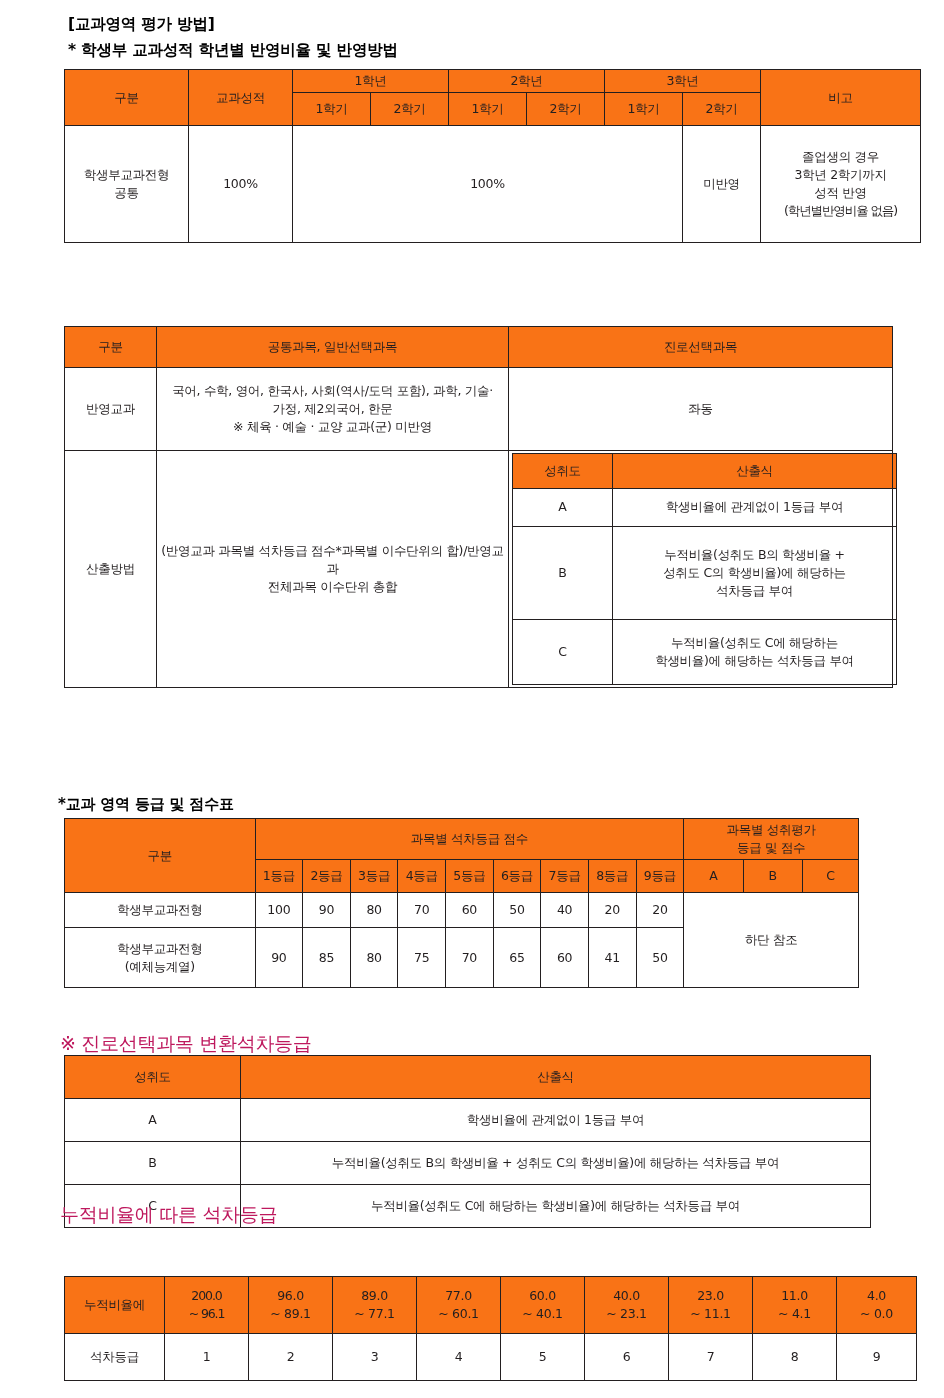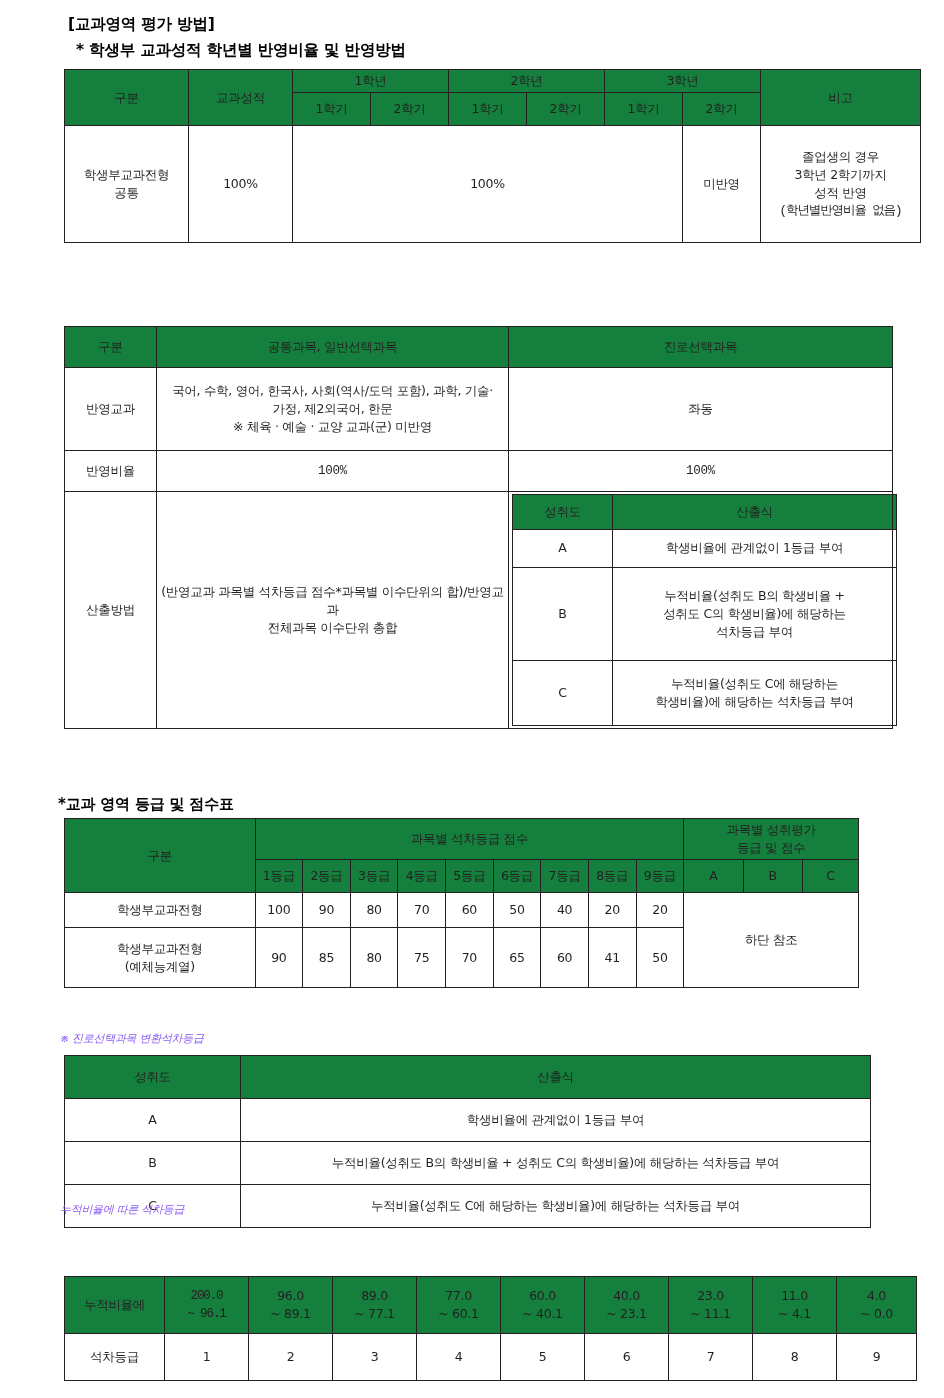--- a/index.html
+++ b/index.html
@@ -25,49 +25,47 @@
     font-size: 15.5px;
     font-weight: bold;
     color: #000000;
     letter-spacing: -0.2px;
     line-height: 1.25;
   }
   .sec-title.small {
     font-size: 15px;
   }
   .plain-title {
-    font-size: 11px;
+    font-size: 19px;
     font-weight: normal;
-    color: #8b5cf6;
+    color: #be185d;
     letter-spacing: -0.3px;
-    font-style: italic;
   }
   table.grid {
     border-collapse: collapse;
     table-layout: fixed;
     border: 1.3px solid #231f20;
     background: #ffffff;
   }
   table.grid td, table.grid th {
     border: 1.1px solid #231f20;
     font-weight: normal;
     font-size: 12.5px;
     color: #231f20;
     text-align: center;
     vertical-align: middle;
     padding: 2px 3px;
     line-height: 1.45;
     letter-spacing: -0.3px;
   }
   table.grid th, td.hd {
-    background: #15803d;
+    background: #f97316;
   }
   .tight {
     letter-spacing: -1.1px;
-    font-family: Liberation Mono, monospace;
   }
   .tight2 {
     letter-spacing: -0.9px;
   }
   .vtop { vertical-align: top; padding-top: 7px; }
   .nested {
     border-collapse: collapse;
     table-layout: fixed;
     width: 100%;
     border: 1.2px solid #231f20;
@@ -87,21 +85,21 @@
   td.nopad { padding: 0; border: none; }
   .abs { position: absolute; }
 </style>
 </head>
 <body>
 
 <div class="page">
 
   <div class="abs sec-title" style="left:68px; top:15px;">[교과영역 평가 방법]</div>
 
-  <div class="abs sec-title" style="left:76px; top:41px;">* 학생부 교과성적 학년별 반영비율 및 반영방법</div>
+  <div class="abs sec-title" style="left:68px; top:41px;">* 학생부 교과성적 학년별 반영비율 및 반영방법</div>
 
   <table class="grid abs" style="left:64px; top:69px; width:856px;">
     <colgroup>
       <col style="width:124px">
       <col style="width:104px">
       <col style="width:78px">
       <col style="width:78px">
       <col style="width:78px">
       <col style="width:78px">
       <col style="width:78px">
@@ -161,25 +159,20 @@
         <td style="height:78px">반영교과</td>
         <td class="tight2">
           <div>국어, 수학, 영어, 한국사, 사회(역사/도덕 포함), 과학, 기술·</div>
           <div>가정, 제2외국어, 한문</div>
           <div>※ 체육 · 예술 · 교양 교과(군) 미반영</div>
         </td>
         <td class="vtop">좌동</td>
       </tr>
 
 
-      <tr>
-        <td style="height:36px">반영비율</td>
-        <td class="tight">100%</td>
-        <td class="tight">100%</td>
-      </tr>
 
       <tr>
         <td class="vtop" style="height:222px">산출방법</td>
         <td class="vtop tight2">
           <div>(반영교과 과목별 석차등급 점수*과목별 이수단위의 합)/반영교과</div>
           <div>전체과목 이수단위 총합</div>
         </td>
         <td class="nopad">
           <table class="nested">
             <colgroup>

